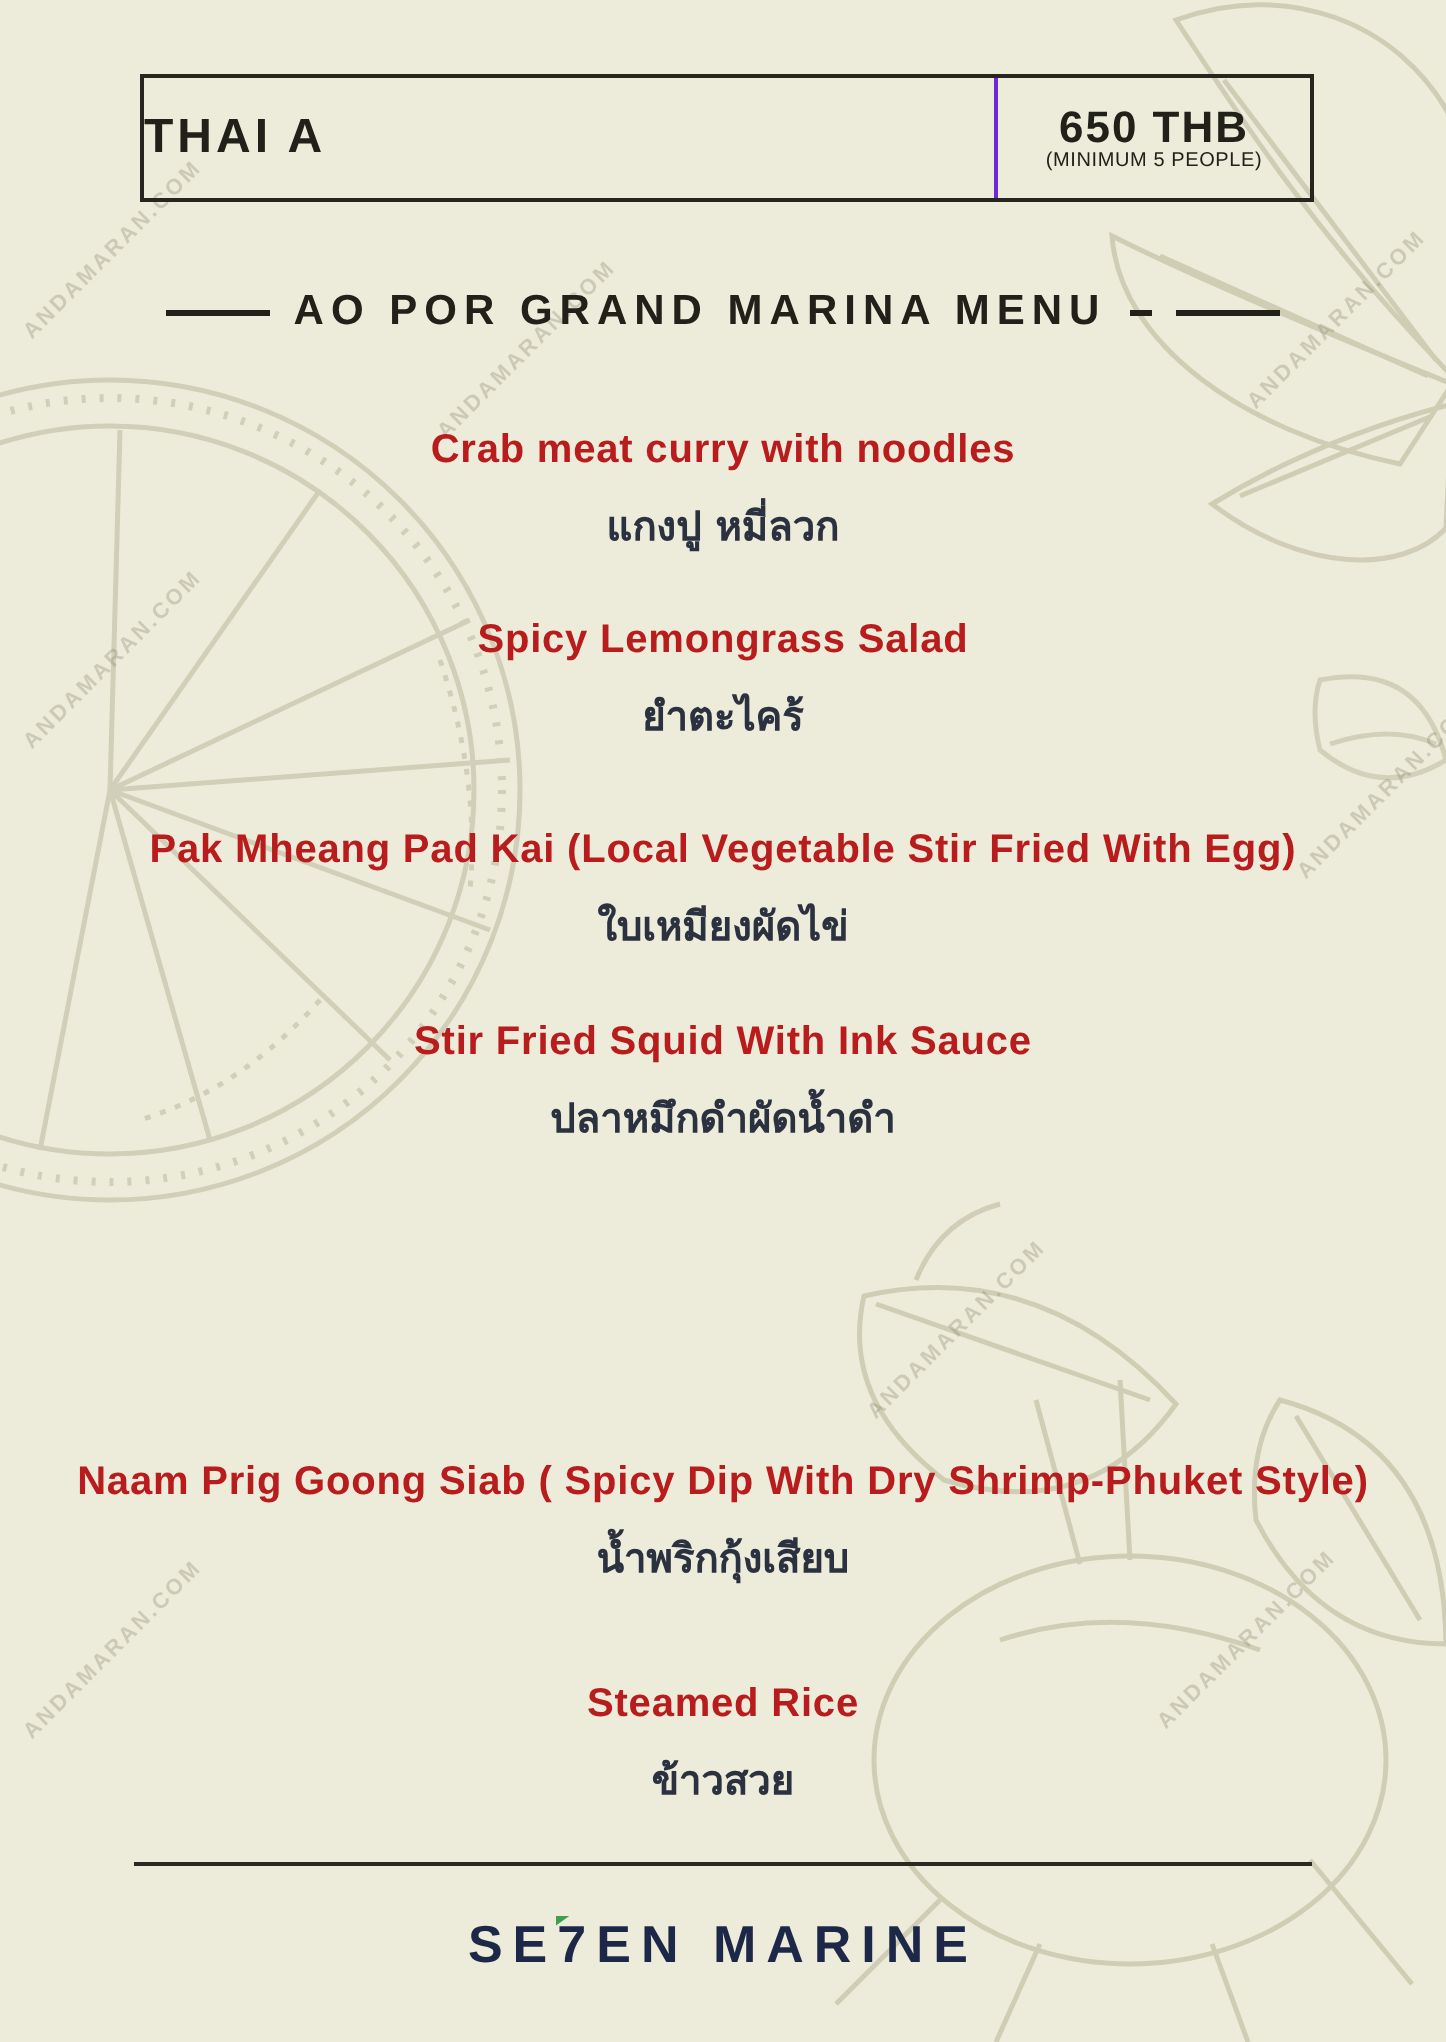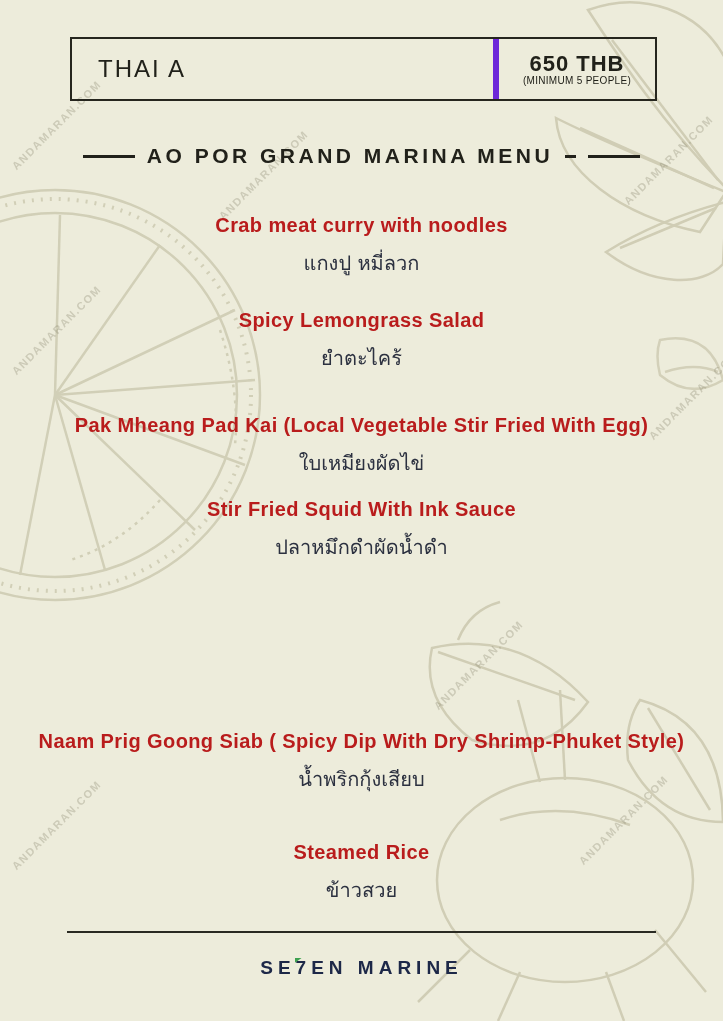--- a/index.html
+++ b/index.html
@@ -26,25 +26,24 @@
   }
   
   .header-box{
     position:absolute;top:37px;left:70px;width:583px;height:60px;
     border:2px solid #26261e;
     display:flex;align-items:stretch;
     z-index:2;background:transparent;
   }
   .header-left{
     flex:1;display:flex;align-items:center;
-    padding-left:26px;
-    font-size:24px;font-weight:normal;letter-spacing:2px;
+    font-size:24px;font-weight:bold;letter-spacing:2px;
   }
   .header-right{
-    width:156px;border-left:6px solid #6d28d9;
+    width:156px;border-left:2px solid #6d28d9;
     display:flex;flex-direction:column;align-items:center;justify-content:center;
     line-height:1.05;
   }
   .price{font-size:22px;font-weight:bold;letter-spacing:1px;}
   .price-note{font-size:10px;letter-spacing:0.3px;margin-top:1px;}
   
   .menu-title-row{
     position:absolute;top:138px;left:0;right:0;height:36px;
     display:flex;align-items:center;justify-content:center;gap:12px;
     z-index:2;
@@ -56,33 +55,33 @@
     white-space:nowrap;
   }
   
   .menu-item{position:absolute;left:0;right:0;text-align:center;z-index:2;}
   .dish-en{
     font-size:20px;font-weight:bold;letter-spacing:0.4px;white-space:nowrap;
     color:#b91c1c;
   }
   .dish-th{
     font-family:"DejaVu Sans",sans-serif;
-    font-size:20px;margin-top:10px;color:#2c3140;white-space:nowrap;
+    font-size:20px;margin-top:10px;color:#2c3140;white-space:nowrap;font-weight:bold;
   }
   .item-0{top:214px;} .item-1{top:309px;} .item-2{top:414px;}
-  .item-3{top:498px;} .item-4{top:619px;} .item-5{top:730px;}
+  .item-3{top:510px;} .item-4{top:619px;} .item-5{top:730px;}
   .item-6{top:841px;}
   
   .footer-rule{
     position:absolute;top:931px;left:67px;width:589px;height:2px;
     background:#2a2a22;z-index:2;
   }
   .logo{
     position:absolute;top:957px;left:0;right:0;text-align:center;z-index:2;
-    font-size:19px;font-weight:bold;letter-spacing:5px;color:#1d2848;
+    font-size:26px;font-weight:bold;letter-spacing:5px;color:#1d2848;
   }
   .seven-wrap{position:relative;display:inline-block;}
   .seven-accent{
     position:absolute;top:1px;left:-1px;width:7px;height:5px;
     background:#3da04f;
     clip-path:polygon(0 0,100% 0,0 100%);
   }
 </style>
 </head>
 <body>

